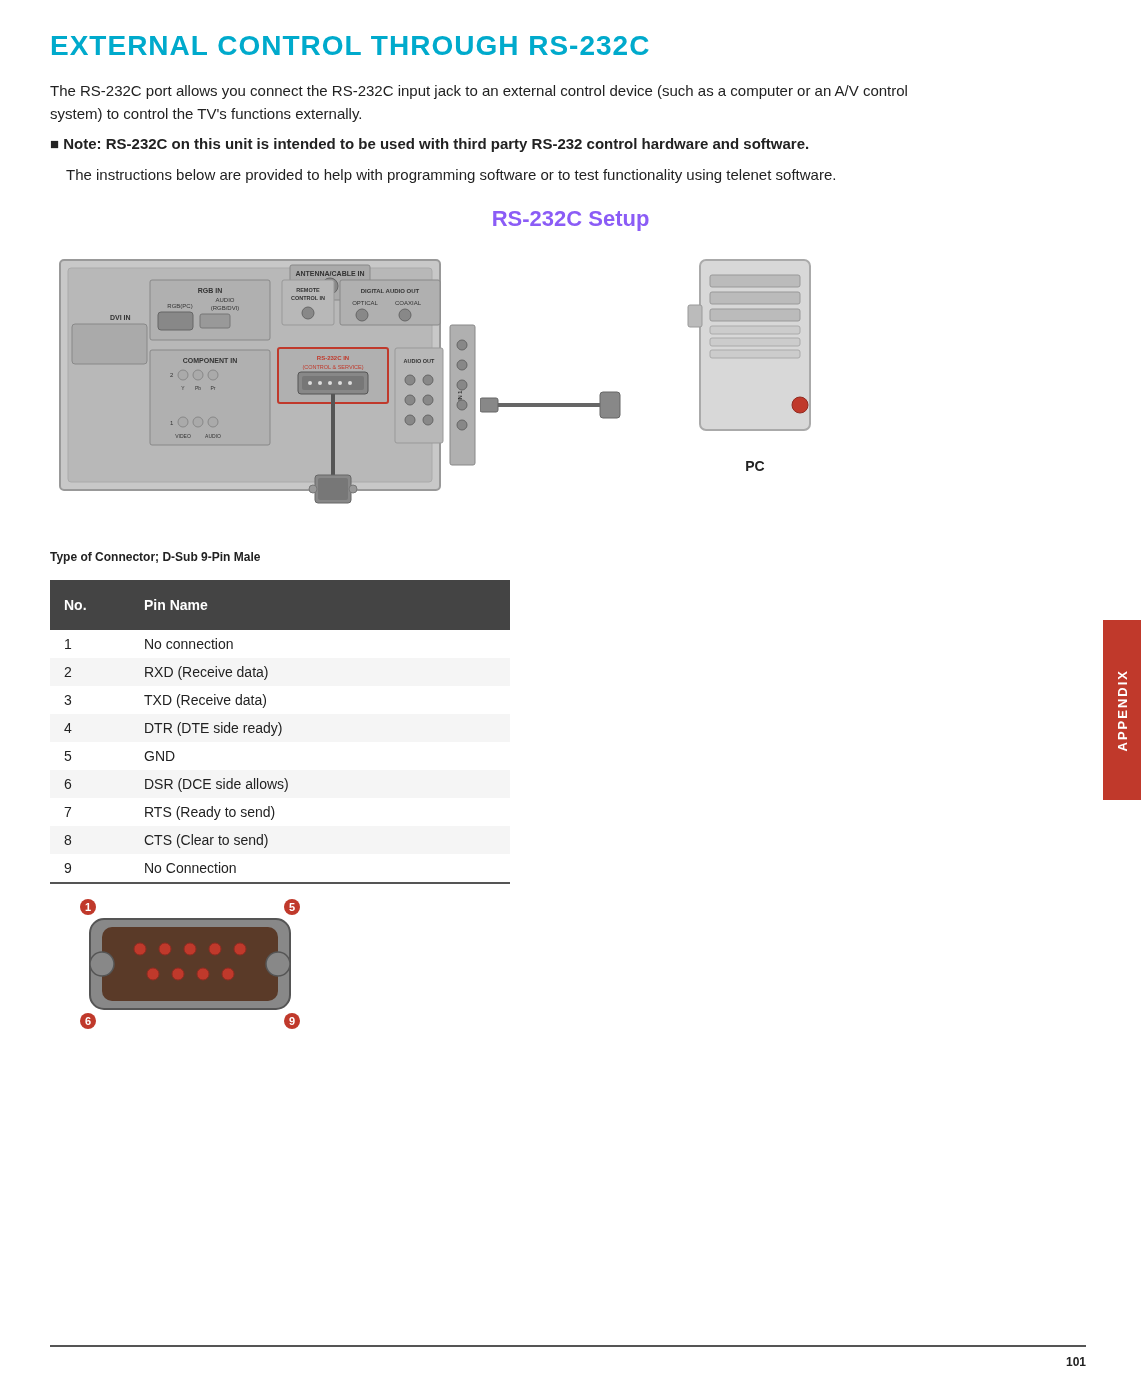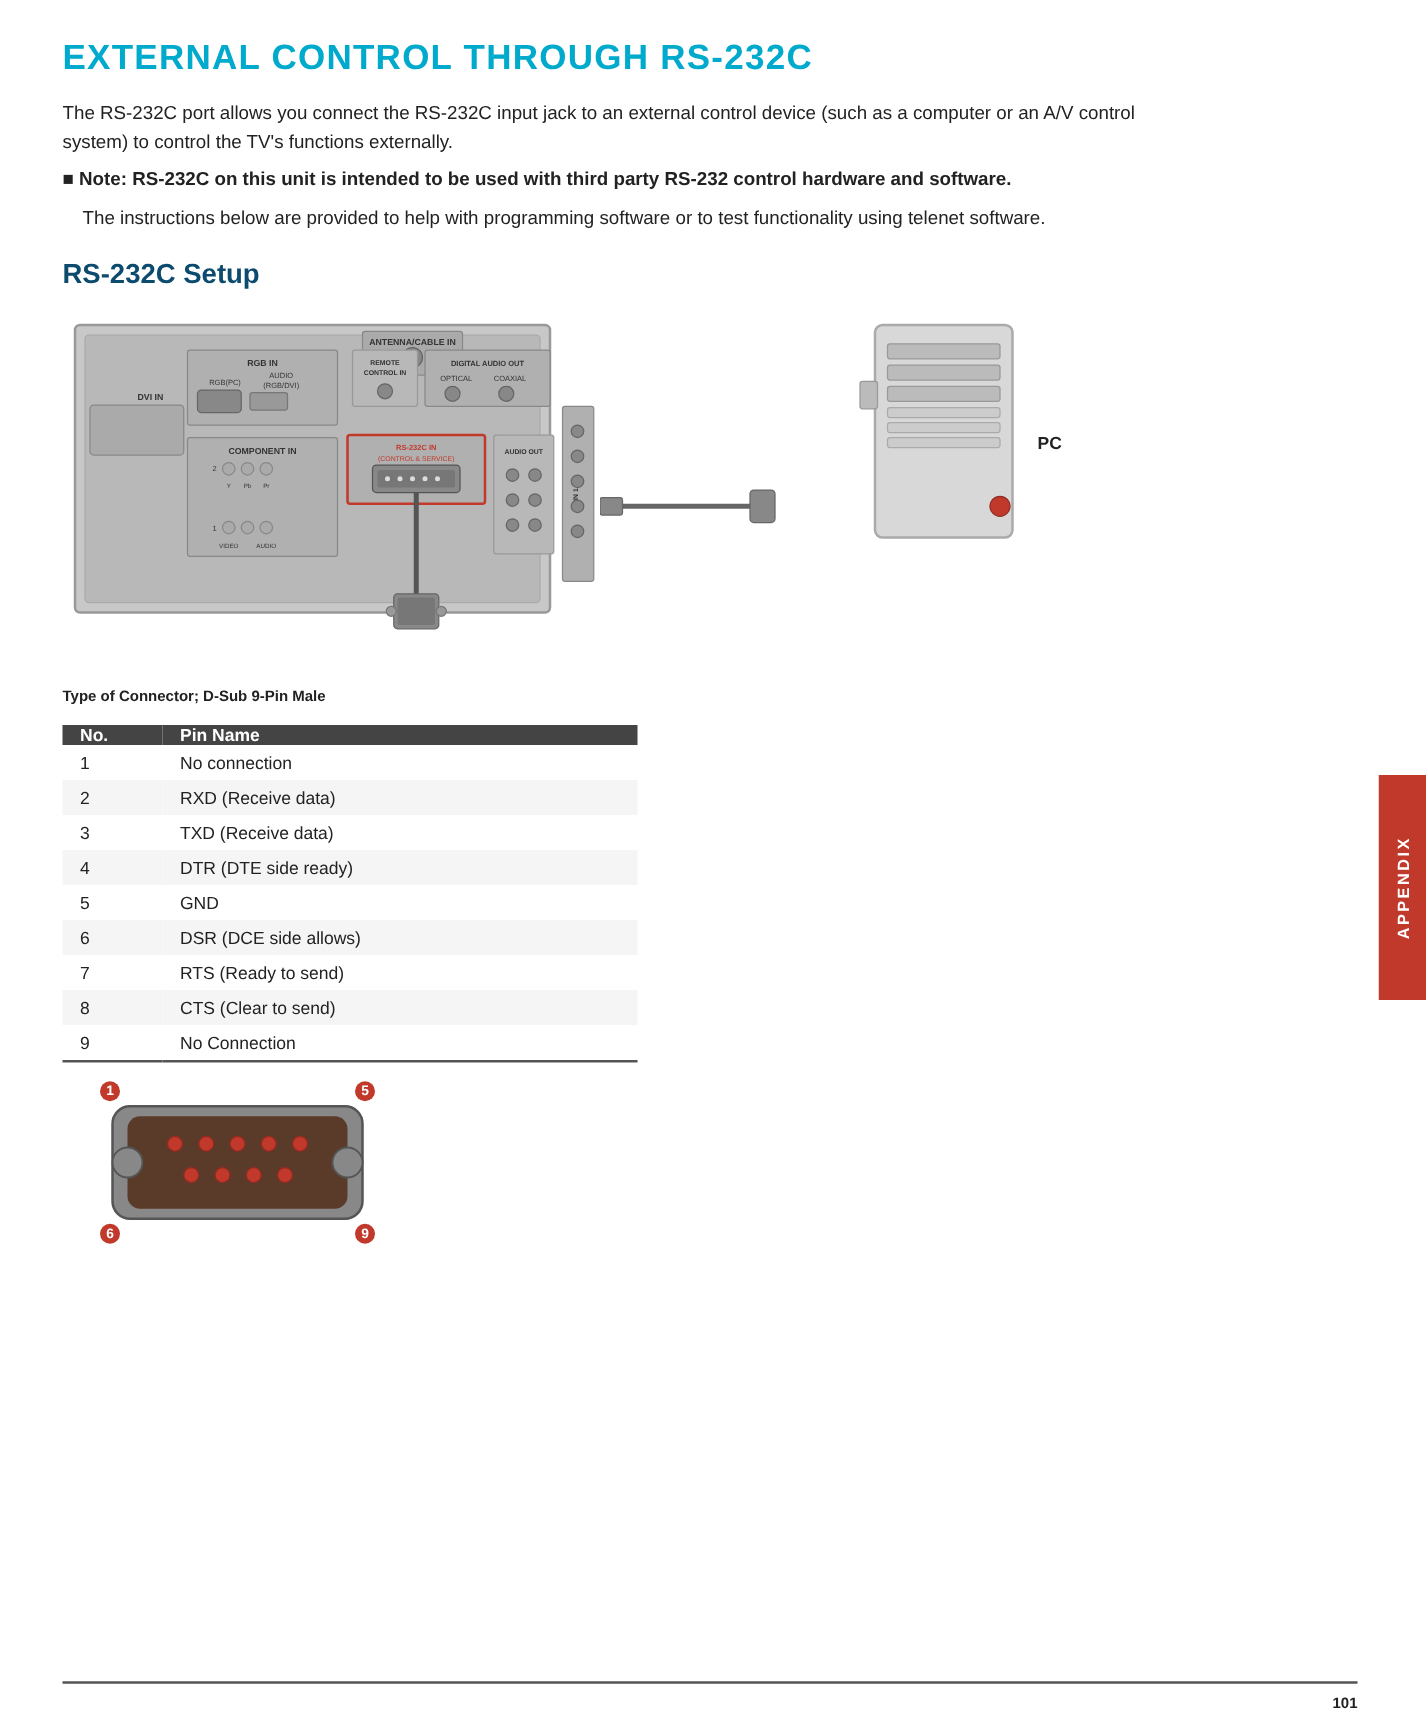--- a/index.html
+++ b/index.html
@@ -46,22 +46,23 @@
       font-size: 15px;
       line-height: 1.5;
       padding-left: 16px;
       max-width: 860px;
       margin-bottom: 20px;
     }
 
     .section-title {
       font-size: 22px;
       font-weight: bold;
-      color: #0c4a6e;
+      color: #8b5cf6;
       margin-bottom: 18px;
+      text-align: center;
     }
 
     
     .setup-diagram {
       display: flex;
       align-items: flex-start;
       margin-bottom: 30px;
       gap: 0;
     }
 
@@ -111,21 +112,21 @@
       margin-bottom: 0;
       border-bottom: 2px solid #555;
     }
 
     .pin-table thead tr {
       background: #444;
       color: #fff;
     }
 
     .pin-table thead th {
-      padding: 0 14px;
+      padding: 17px 14px;
       font-size: 14px;
       font-weight: bold;
       text-align: left;
     }
 
     .pin-table thead th:first-child {
       width: 80px;
     }
 
     .pin-table tbody tr {
@@ -190,21 +191,21 @@
 
     
     .tv-svg-area {
       width: 430px;
       height: 270px;
       flex-shrink: 0;
     }
 
     .pc-wrapper {
       display: flex;
-      flex-direction: row;
+      flex-direction: column;
       align-items: center;
     }
   </style>
 </head>
 <body>
 
 <h1 class="page-title">EXTERNAL CONTROL THROUGH RS-232C</h1>
 
 <p class="intro-text">The RS-232C port allows you connect the RS-232C input jack to an external control device (such as a computer or an A/V control system) to control the TV's functions externally.</p>
 <p class="note-text">Note: RS-232C on this unit is intended to be used with third party RS-232 control hardware and software.</p>

